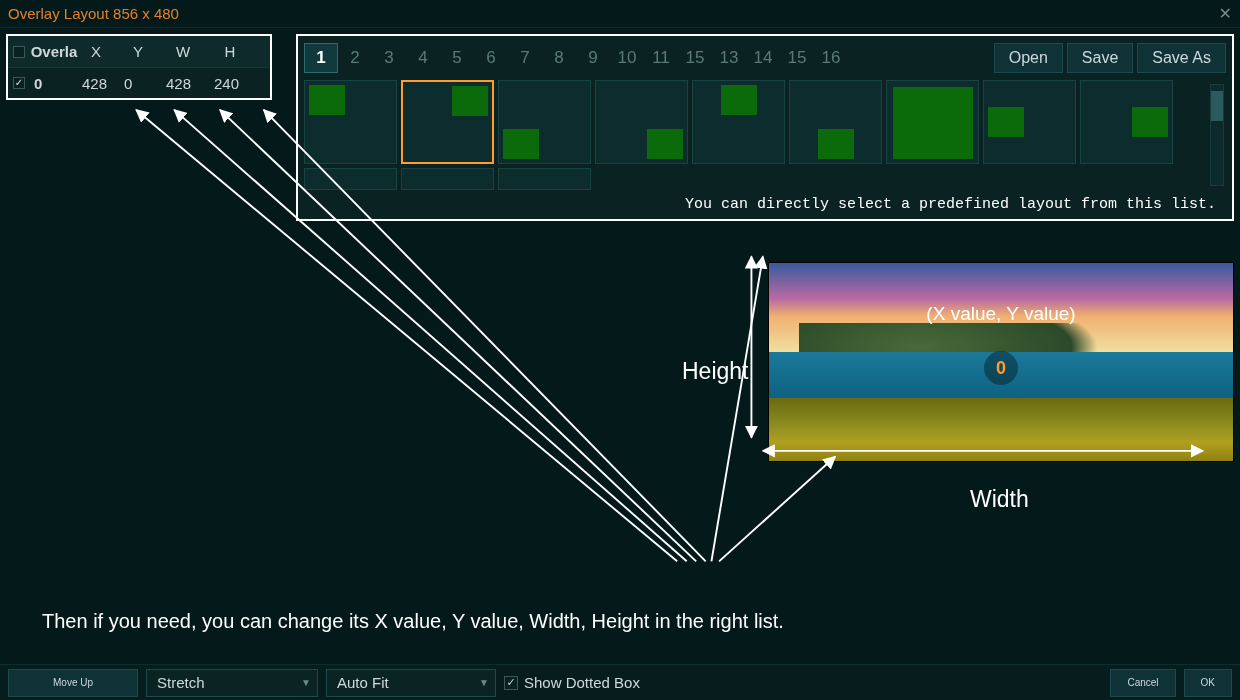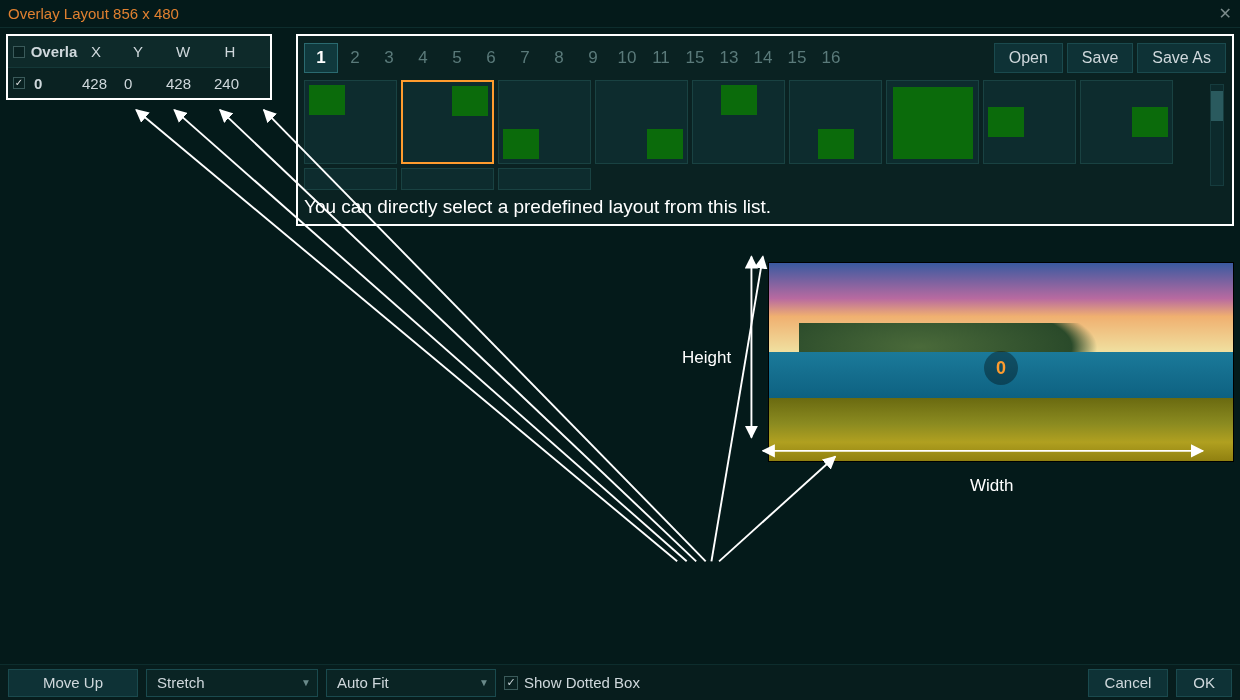--- a/index.html
+++ b/index.html
@@ -78,60 +78,60 @@
   .thumbs { display:flex; flex-wrap:wrap; gap:4px; margin-top:4px; padding-right:24px; }
   .thumb {
     width:93px; height:84px;
     border:1px solid #194242;
     background:#0d2c2e;
     position:relative;
     cursor:pointer;
   }
   .thumb.selected { border:2px solid #ff9c2e; }
   .g { position:absolute; background:#0b6b0b; }
-  .caption { color:#fff; font-size:19px; padding:6px 10px 2px 0; }
+  .caption { color:#fff; font-size:15px; text-align:right; padding:6px 10px 2px 0;font-family:Liberation Mono, monospace; }
   .scroll-track{ position:absolute; right:2px; top:4px; width:14px; bottom:4px; background:#0c2a2c; border:1px solid #163c3e;}
   .scroll-thumb{ position:absolute; right:0; left:0; top:6px; height:30px; background:#2a5a5e; }
 
   
   .preview {
     position:absolute;
     right:6px; top:234px;
     width:466px; height:200px;
     border:1px solid #000;
     overflow:hidden;
   }
   .sky{position:absolute;inset:0;height:45%;background:linear-gradient(#3a5aa0 0%, #b86aa0 40%, #f0b070 60%, #f0e0a0 100%);}
   .sea{position:absolute;left:0;right:0;top:45%;height:30%;background:linear-gradient(#1b7a9a,#0a5a7a);}
   .land{position:absolute;left:0;right:0;bottom:0;height:32%;background:linear-gradient(#6a6a10,#8a8a20 40%, #b0a020 70%, #908010);}
   .hill{position:absolute;left:30px;top:60px;width:300px;height:80px;background:radial-gradient(ellipse at 40% 30%, #4a6a3a 0%, #2a4a2a 60%, transparent 70%);}
   .xy-label{position:absolute;left:0;right:0;top:40px;text-align:center;color:#fff;font-size:19px;}
   .zero-badge{position:absolute;left:50%;top:88px;transform:translate(-50%,0);width:34px;height:34px;border-radius:50%;background:rgba(0,0,0,0.35);display:flex;align-items:center;justify-content:center;color:#ff9c2e;font-weight:bold;font-size:18px;}
 
-  .ann-text{ position:absolute; color:#fff; font-size:17px; }
+  .ann-text{ position:absolute; color:#fff; font-size:23px;margin-top:10px; }
   .height-label{ left:682px; top:320px; }
   .width-label { left:970px; top:448px; }
   .instr-text{ position:absolute; left:42px; top:582px; color:#fff; font-size:20px; }
 
   
   svg.overlay{ position:absolute; inset:0; width:100%; height:100%; pointer-events:none; }
 
   
   .bottombar{
     position:absolute; left:0; right:0; bottom:0;
     height:36px;
     display:flex; align-items:center; gap:8px;
     padding:0 8px;
     background:#071d1d;
     border-top:1px solid #0d2d2d;
   }
   .btn{
     background:#0e3236; border:1px solid #1a4a4e;
     color:#cfd8dc; height:28px; padding:0 16px;
-    font-size:15px; cursor:pointer;
+    font-size:10px; cursor:pointer;
   }
   .select-box{
     height:28px; background:#0a2424; border:1px solid #1a4a4e;
     display:flex; align-items:center; justify-content:space-between;
     padding:0 6px 0 10px; color:#cfd8dc; font-size:15px;
   }
   .select-box .caret{ font-size:10px; color:#6a8a8a; }
   .spacer{ flex:1; }
   .chkbox{ width:14px;height:14px;border:1px solid #3a5a5a;background:#092121;display:inline-flex;align-items:center;justify-content:center;margin-right:6px;vertical-align:middle;}
   .chkbox.on::after{content:"✓";font-size:11px;color:#cfd8dc;line-height:1;}
@@ -232,25 +232,27 @@
         </div>
     </div>
     <div class="caption">You can directly select a predefined layout from this list.</div>
   </div>
 
   <div class="preview">
     <div class="sky"></div>
       <div class="hill"></div>
       <div class="sea"></div>
       <div class="land"></div>
+    <div class="xy-label">(X value, Y value)</div>
     <div class="zero-badge">0</div>
   </div>
 
   <div class="ann-text height-label">Height</div>
   <div class="ann-text width-label">Width</div>
+  <div class="instr-text">Then if you need, you can change its X value, Y value, Width, Height in the right list.</div>
 
   <svg class="overlay" viewBox="0 0 1240 672">
     <defs>
       <marker id="ah" viewBox="0 0 10 10" refX="9" refY="5" markerWidth="7" markerHeight="7" orient="auto-start-reverse">
         <path d="M 0 0 L 10 5 L 0 10 z" fill="#fff"></path>
       </marker>
     </defs>
     <g stroke="#fff" stroke-width="2" fill="none">
 
       <line x1="680" y1="560" x2="112" y2="86" marker-end="url(#ah)"></line>

